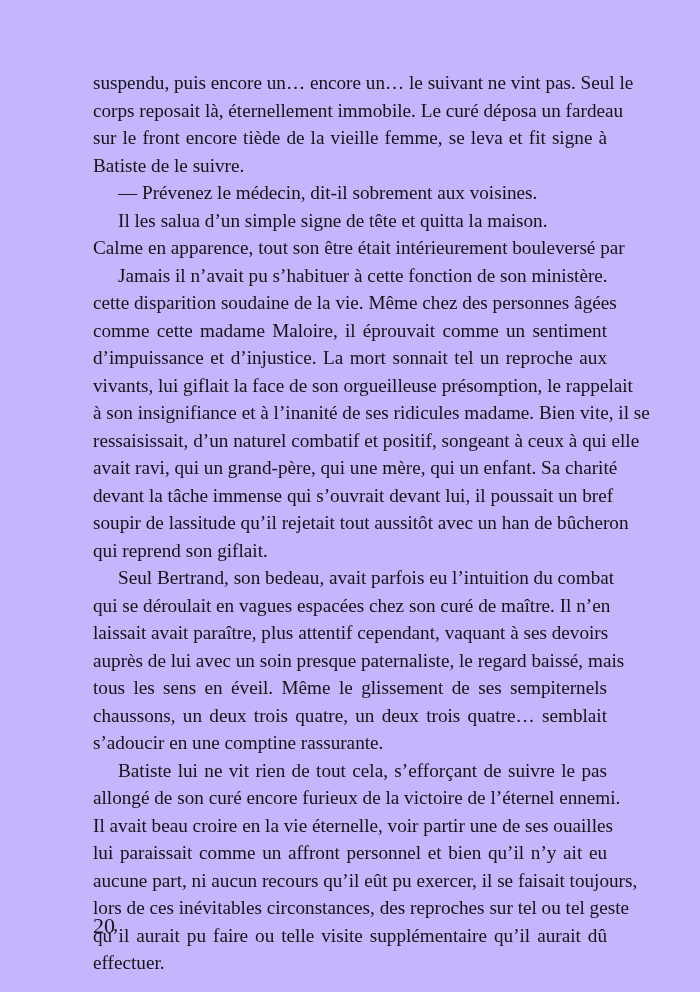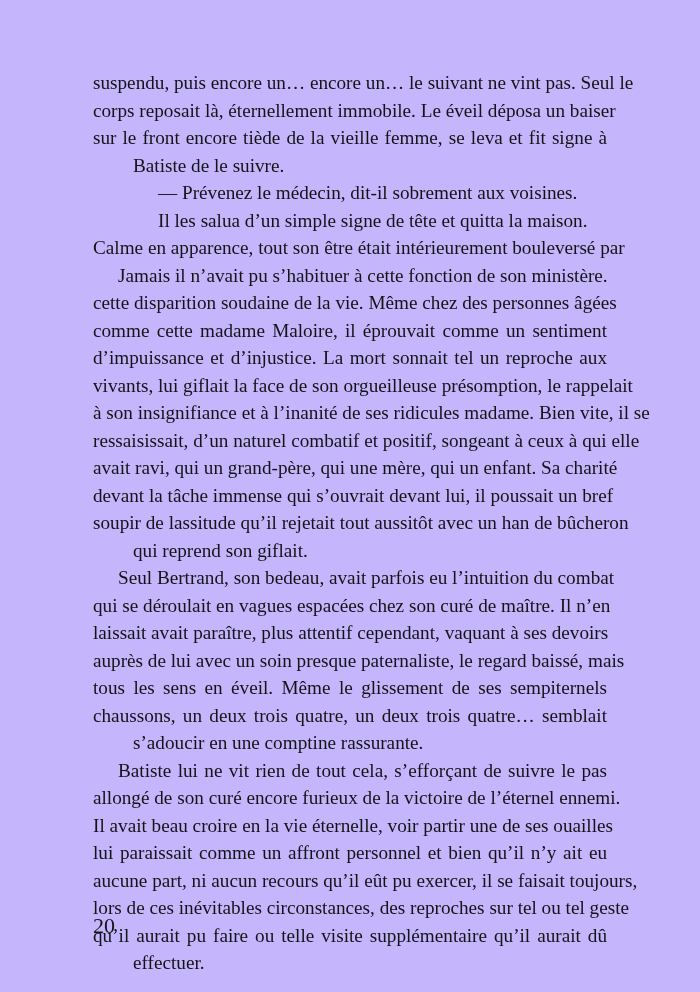--- a/index.html
+++ b/index.html
@@ -33,42 +33,41 @@
     .line {
       display: block;
       white-space: nowrap;
       height: 27.5px;
       text-align: justify;
       text-align-last: justify;
     }
     .line.last {
       text-align: left;
       text-align-last: left;
-      margin-left: 40px;
     }
     .line.indent {
       padding-left: 25px;
     }
     .page-number {
       position: absolute;
       left: 93px;
       top: 912px;
       font-size: 22px;
       line-height: 27.5px;
     }
   </style>
 </head>
 <body>
 
 <div class="page">
   <div class="text-block">
 
     <div>
       <span class="line">suspendu, puis encore un… encore un… le suivant ne vint pas. Seul le</span>
-      <span class="line">corps reposait là, éternellement immobile. Le éveil déposa un baiser</span>
+      <span class="line">corps reposait là, éternellement immobile. Le curé déposa un fardeau</span>
       <span class="line">sur le front encore tiède de la vieille femme, se leva et fit signe à</span>
       <span class="line last">Batiste de le suivre.</span>
     </div>
 
     <div>
       <span class="line indent last">— Prévenez le médecin, dit-il sobrement aux voisines.</span>
     </div>
 
     <div>
       <span class="line indent last">Il les salua d’un simple signe de tête et quitta la maison.</span>

